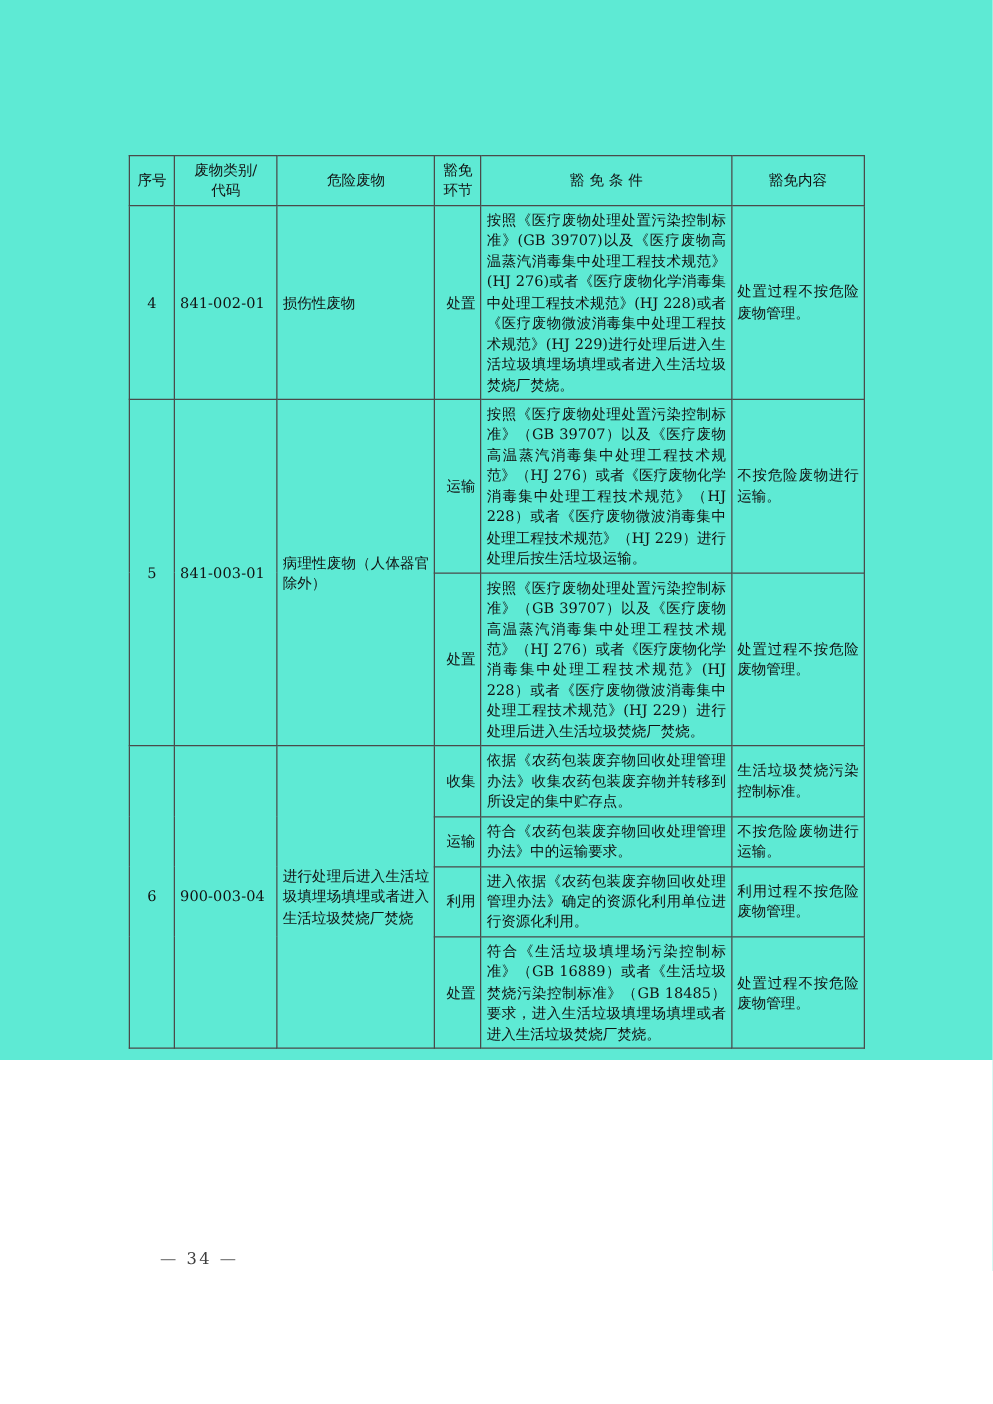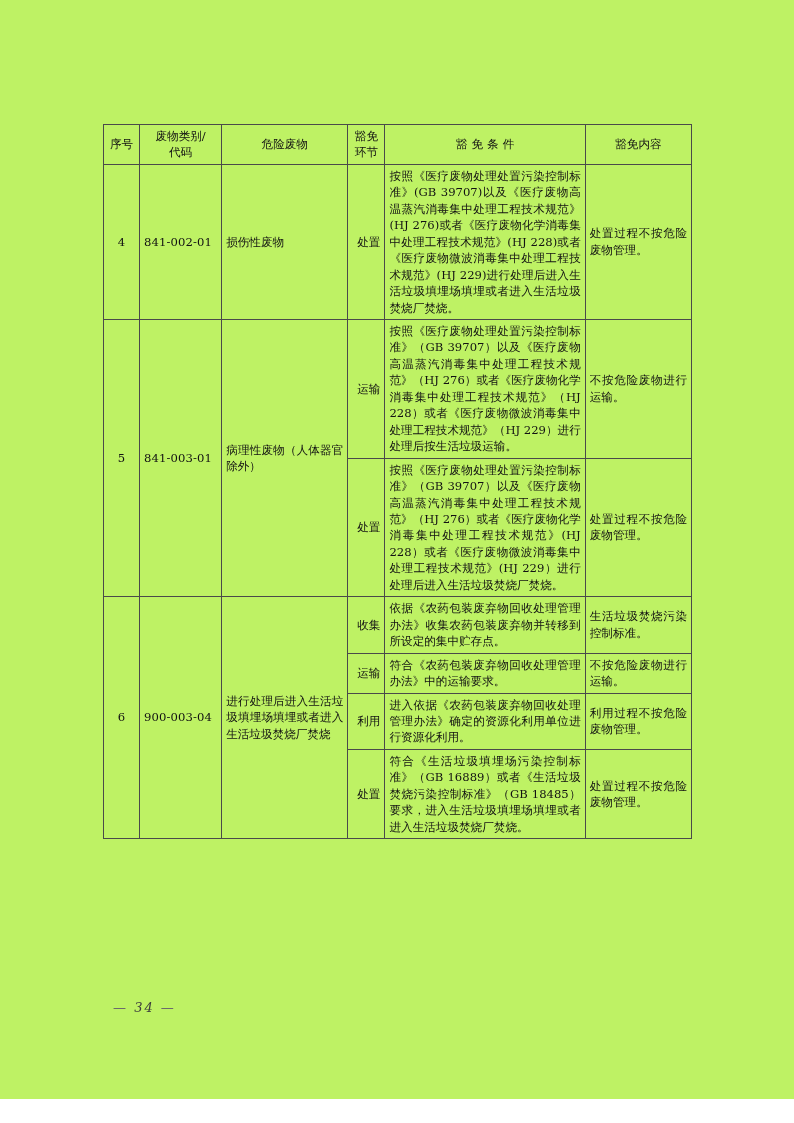--- a/index.html
+++ b/index.html
@@ -14,22 +14,22 @@
     font-family: "DejaVu Serif", "Liberation Serif", serif;
     color: #111111;
     overflow: hidden;
   }
 
   .page {
     position: absolute;
     left: 0;
     top: 0;
     width: 794px;
-    height: 1099px;
-    background: #bef264;
+    height: 848px;
+    background: #5eead4;
   }
 
   
   .doc-table {
     position: absolute;
     left: 103px;
     top: 124px;
     width: 589px;
     border-collapse: collapse;
     table-layout: fixed;
@@ -102,30 +102,29 @@
   }
   .linkcell {
     text-align: right;
     vertical-align: middle;
     padding: 3px 2px;
   }
 
   
   .footer {
     position: absolute;
-    left: 91px;
+    left: 106px;
     top: 1000px;
     width: 589px;
     text-align: left;
     padding-left: 22px;
     font-size: 13px;
     color: #3d3d3d;
     letter-spacing: 2px;
     font-family: "DejaVu Serif", "Liberation Serif", serif;
-    font-style: italic;
   }
   .footer .dash { color: #6b6b6b; }
 </style>
 </head>
 <body>
 
 <div class="page">
 
   <table class="doc-table">
     <colgroup>

